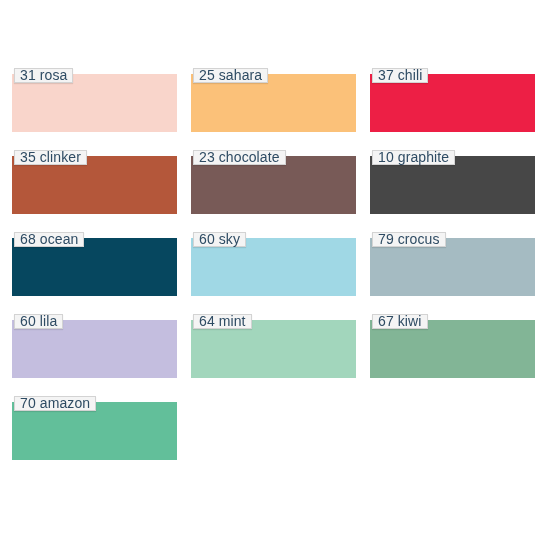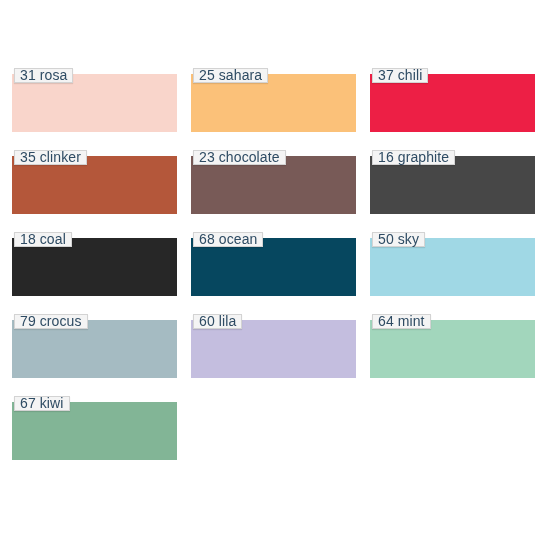--- a/index.html
+++ b/index.html
@@ -83,45 +83,45 @@
       <div class="swatch-cell">
         <span class="swatch-color" style="background: rgb(180, 87, 58);"></span>
         <span class="swatch-label">35 clinker</span>
       </div>
       <div class="swatch-cell">
         <span class="swatch-color" style="background: rgb(120, 90, 87);"></span>
         <span class="swatch-label">23 chocolate</span>
       </div>
       <div class="swatch-cell">
         <span class="swatch-color" style="background: rgb(71, 71, 71);"></span>
-        <span class="swatch-label">16 graphite</span>
-      </div>
-      <div class="swatch-cell">
-        <span class="swatch-color" style="background: rgb(39, 39, 39);"></span>
-        <span class="swatch-label">18 coal</span>
+        <span class="swatch-label">10 graphite</span>
       </div>
       <div class="swatch-cell">
         <span class="swatch-color" style="background: rgb(6, 71, 95);"></span>
         <span class="swatch-label">68 ocean</span>
       </div>
       <div class="swatch-cell">
         <span class="swatch-color" style="background: rgb(160, 216, 229);"></span>
-        <span class="swatch-label">50 sky</span>
+        <span class="swatch-label">60 sky</span>
       </div>
       <div class="swatch-cell">
         <span class="swatch-color" style="background: rgb(165, 187, 194);"></span>
         <span class="swatch-label">79 crocus</span>
       </div>
       <div class="swatch-cell">
         <span class="swatch-color" style="background: rgb(196, 190, 223);"></span>
         <span class="swatch-label">60 lila</span>
       </div>
       <div class="swatch-cell">
         <span class="swatch-color" style="background: rgb(162, 214, 188);"></span>
         <span class="swatch-label">64 mint</span>
       </div>
       <div class="swatch-cell">
         <span class="swatch-color" style="background: rgb(130, 181, 150);"></span>
         <span class="swatch-label">67 kiwi</span>
       </div>
+      <div class="swatch-cell">
+        <span class="swatch-color" style="background: rgb(98, 191, 154);"></span>
+        <span class="swatch-label">70 amazon</span>
+      </div>
       <div class="swatch-cell is-empty"></div>
     </div>
 </div>
 
 </body></html>

